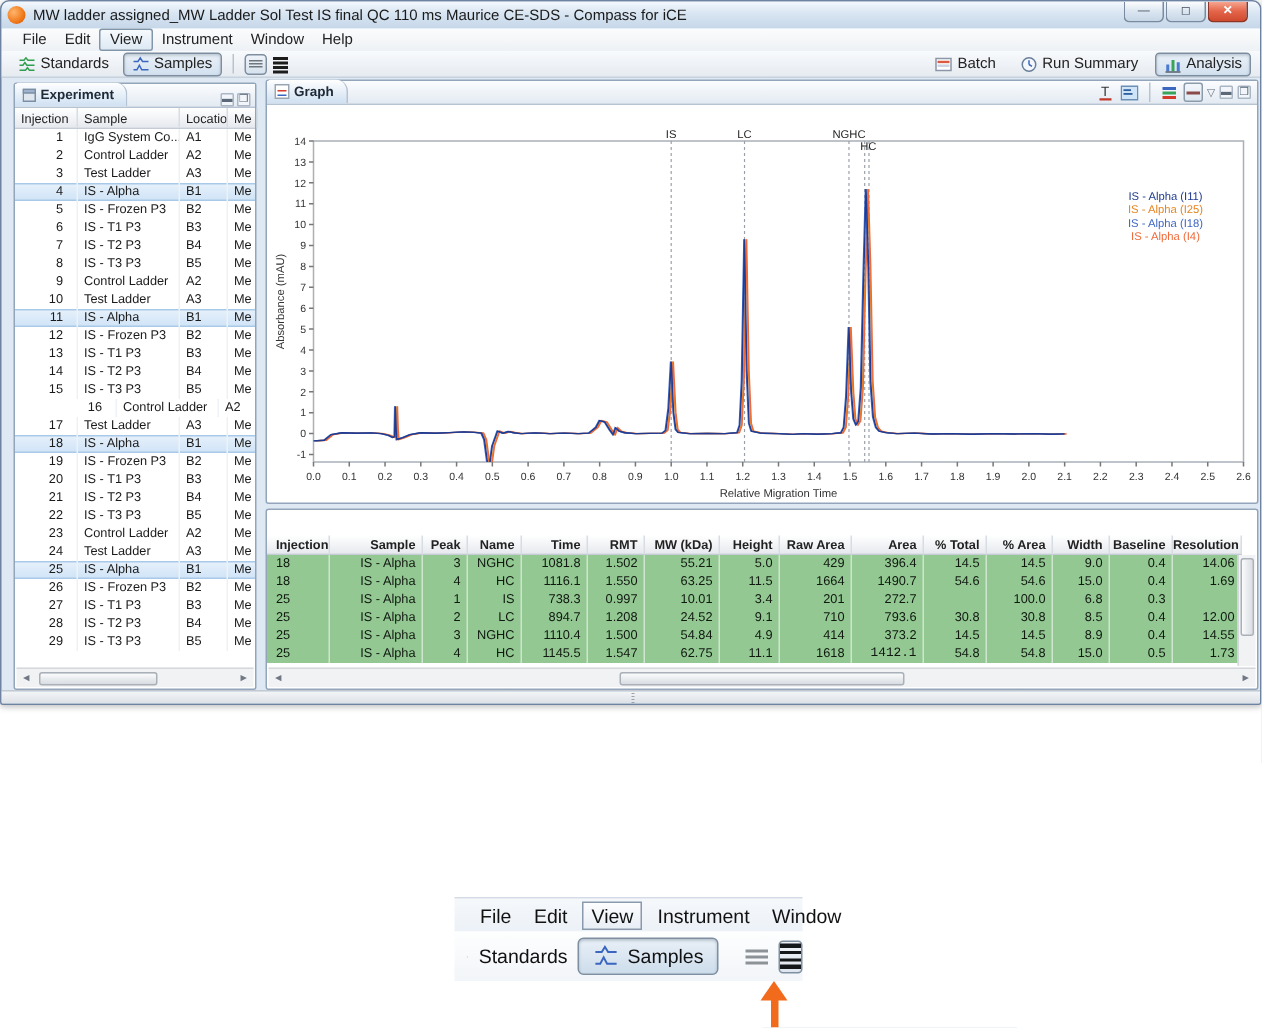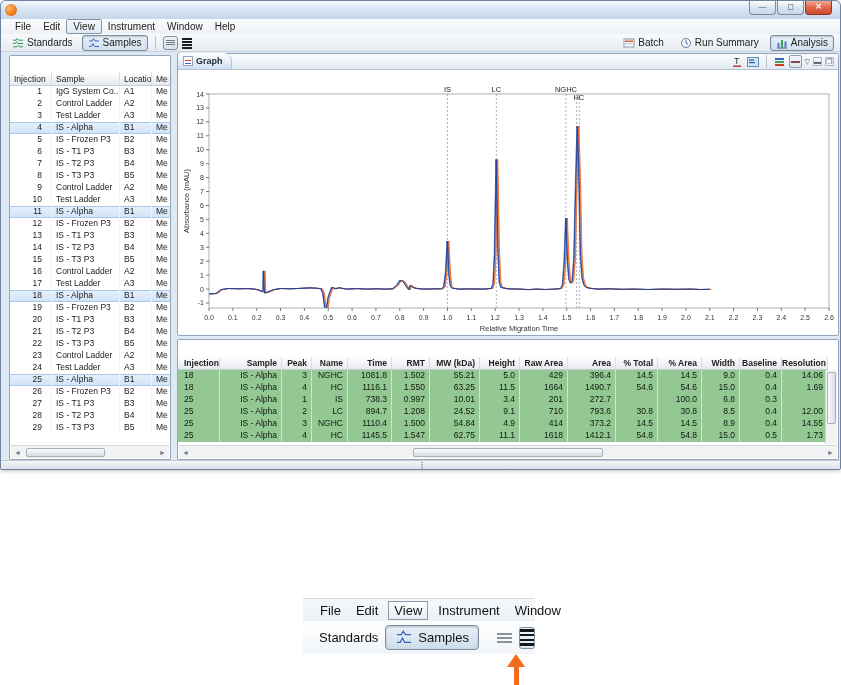--- a/index.html
+++ b/index.html
@@ -128,20 +128,21 @@
 </style>
 </head>
 <body>
 
 <div class="page">
 
   <div class="app-window">
 
     <div class="titlebar">
       <span class="app-icon"></span>
+      <span class="title-text">MW ladder assigned_MW Ladder Sol Test IS final QC 110 ms Maurice CE-SDS - Compass for iCE</span>
       <div class="win-controls">
         <div class="win-btn">—</div>
         <div class="win-btn">◻</div>
         <div class="win-btn close">✕</div>
       </div>
     </div>
 
     <div class="menubar" id="menubar">
         <span class="menu-item">File</span>
         <span class="menu-item">Edit</span>
@@ -205,20 +206,33 @@
             <rect x="5" y="3" width="2" height="7.5" fill="#3aa35a"></rect>
             <rect x="8.5" y="4.5" width="2" height="6" fill="#4a7bd0"></rect>
             <path d="M1 11 h10" stroke="#55606d"></path>
           </svg>
           <span>Analysis</span>
         </div>
       </div>
     </div>
 
     <div class="panel" style="left:8px; top:54px; width:162px; height:405px;">
+      <div class="ptab-row">
+        <div class="ptab active">
+          <svg width="9" height="9" viewBox="0 0 9 9">
+            <rect x="0.5" y="0.5" width="8" height="8" fill="#dfe6ee" stroke="#7c8ea5"></rect>
+            <rect x="0.5" y="0.5" width="8" height="2.5" fill="#9fb4cc" stroke="#7c8ea5"></rect>
+          </svg>
+          <span>Experiment</span>
+        </div>
+        <div class="panel-btns">
+          <div class="pbtn">▬</div>
+          <div class="pbtn">❒</div>
+        </div>
+      </div>
       <div class="exp-header" id="exp-header">
           <div style="width: 42px; flex: 0 0 auto;">Injection</div>
           <div style="width: 68px; flex: 0 0 auto;">Sample</div>
           <div style="width: 32px; flex: 0 0 auto;">Location</div>
           <div style="width: 20px; flex: 0 0 auto;">Me</div>
         </div>
       <div class="exp-body" id="exp-body">
           <div class="exp-row">
             <div class="c-inj" style="width: 42px; flex: 0 0 auto;">1</div>
             <div style="width: 68px; flex: 0 0 auto;">IgG System Co...</div>
@@ -303,21 +317,21 @@
             <div style="width: 32px; flex: 0 0 auto;">B4</div>
             <div style="width: 20px; flex: 0 0 auto;">Me</div>
           </div>
           <div class="exp-row">
             <div class="c-inj" style="width: 42px; flex: 0 0 auto;">15</div>
             <div style="width: 68px; flex: 0 0 auto;">IS - T3 P3</div>
             <div style="width: 32px; flex: 0 0 auto;">B5</div>
             <div style="width: 20px; flex: 0 0 auto;">Me</div>
           </div>
           <div class="exp-row">
-            <div class="c-inj" style="width: 42px; flex: 0 0 auto;">16</div>
+            <div class="c-inj" style="width: 55px; flex: 0 0 auto; margin-left: 13px;">16</div>
             <div style="width: 68px; flex: 0 0 auto;">Control Ladder</div>
             <div style="width: 32px; flex: 0 0 auto;">A2</div>
             <div style="width: 20px; flex: 0 0 auto;">Me</div>
           </div>
           <div class="exp-row">
             <div class="c-inj" style="width: 42px; flex: 0 0 auto;">17</div>
             <div style="width: 68px; flex: 0 0 auto;">Test Ladder</div>
             <div style="width: 32px; flex: 0 0 auto;">A3</div>
             <div style="width: 20px; flex: 0 0 auto;">Me</div>
           </div>
@@ -546,20 +560,26 @@
           <text x="627.1538461538464" y="235" font-size="7" fill="#333" text-anchor="middle">2.5</text>
           <line x1="651.0000000000002" y1="223" x2="651.0000000000002" y2="226" stroke="#777"></line>
           <text x="651.0000000000002" y="235" font-size="7" fill="#333" text-anchor="middle">2.6</text>
           <text x="341" y="246" font-size="7.5" fill="#333" text-anchor="middle">Relative Migration Time</text>
           <text x="11" y="116" font-size="7.5" fill="#333" text-anchor="middle" transform="rotate(-90 11 116)">Absorbance (mAU)</text>
           <polyline points="32.0,208.9 39.1,208.5 43.9,204.7 51.0,203.5 60.6,203.8 70.1,203.6 77.3,204.1 82.0,205.2 84.9,206.6 86.1,206.1 86.6,185.9 87.0,201.3 87.5,208.0 91.6,206.8 96.3,204.7 103.5,203.5 113.0,203.8 122.6,203.4 132.1,202.9 139.3,203.2 144.0,203.8 145.9,208.2 148.3,226.3 149.3,226.3 151.2,212.4 154.8,202.4 158.3,203.8 161.9,202.7 165.5,203.5 170.3,204.1 179.8,203.6 189.3,204.1 198.9,203.8 208.4,204.1 215.6,203.8 220.3,199.9 222.7,195.4 226.3,196.4 229.9,202.0 231.8,204.7 233.5,200.2 235.8,202.4 239.4,203.5 246.6,204.1 256.1,203.9 264.5,203.8 266.8,202.0 268.7,187.3 270.4,156.0 272.1,190.1 273.5,201.3 275.2,203.2 282.3,204.1 294.3,203.9 306.2,204.1 314.5,203.4 316.2,198.5 317.6,169.2 319.3,74.5 321.0,162.3 322.4,197.1 324.1,202.4 330.0,203.8 342.0,204.1 351.5,204.6 358.6,204.1 368.2,204.5 377.7,204.1 383.7,203.5 385.6,199.9 387.3,179.0 388.9,133.0 390.6,176.2 392.0,194.3 393.7,198.2 395.4,195.7 397.0,173.4 398.7,99.6 400.4,41.0 402.0,92.6 403.5,169.2 405.1,192.9 407.1,199.9 409.2,202.4 413.5,203.4 420.6,204.1 432.6,203.8 444.5,204.3 456.4,204.1 470.7,204.5 485.0,204.1 499.3,204.3 513.6,204.1 523.2,204.5 532.7,204.3" fill="none" stroke="#e8831f" stroke-width="0.9" clip-path="url(#plotclip)"></polyline>
           <polyline points="32.4,208.9 39.6,208.5 44.4,204.7 51.5,203.5 61.0,203.8 70.6,203.6 77.7,204.1 82.5,205.2 85.4,206.6 86.6,206.1 87.0,185.9 87.5,201.3 88.0,208.0 92.0,206.8 96.8,204.7 104.0,203.5 113.5,203.8 123.0,203.4 132.6,202.9 139.7,203.2 144.5,203.8 146.4,208.2 148.8,226.3 149.8,226.3 151.7,212.4 155.2,202.4 158.8,203.8 162.4,202.7 166.0,203.5 170.7,204.1 180.3,203.6 189.8,204.1 199.4,203.8 208.9,204.1 216.0,203.8 220.8,199.9 223.2,195.4 226.8,196.4 230.4,202.0 232.3,204.7 233.9,200.2 236.3,202.4 239.9,203.5 247.0,204.1 256.6,203.9 264.9,203.8 267.3,202.0 269.2,187.3 270.9,156.0 272.6,190.1 274.0,201.3 275.7,203.2 282.8,204.1 294.7,203.9 306.7,204.1 315.0,203.4 316.7,198.5 318.1,169.2 319.8,74.5 321.4,162.3 322.9,197.1 324.5,202.4 330.5,203.8 342.4,204.1 352.0,204.6 359.1,204.1 368.7,204.5 378.2,204.1 384.2,203.5 386.1,199.9 387.7,179.0 389.4,133.0 391.1,176.2 392.5,194.3 394.2,198.2 395.8,195.7 397.5,173.4 399.2,99.6 400.9,41.0 402.5,92.6 404.0,169.2 405.6,192.9 407.5,199.9 409.7,202.4 414.0,203.4 421.1,204.1 433.0,203.8 445.0,204.3 456.9,204.1 471.2,204.5 485.5,204.1 499.8,204.3 514.1,204.1 523.7,204.5 533.2,204.3" fill="none" stroke="#ef6a3a" stroke-width="0.9" clip-path="url(#plotclip)"></polyline>
           <polyline points="30.5,208.9 37.7,208.5 42.4,204.7 49.6,203.5 59.1,203.8 68.7,203.6 75.8,204.1 80.6,205.2 83.5,206.6 84.7,206.1 85.1,185.9 85.6,201.3 86.1,208.0 90.1,206.8 94.9,204.7 102.1,203.5 111.6,203.8 121.1,203.4 130.7,202.9 137.8,203.2 142.6,203.8 144.5,208.2 146.9,226.3 147.8,226.3 149.8,212.4 153.3,202.4 156.9,203.8 160.5,202.7 164.1,203.5 168.8,204.1 178.4,203.6 187.9,204.1 197.4,203.8 207.0,204.1 214.1,203.8 218.9,199.9 221.3,195.4 224.9,196.4 228.4,202.0 230.4,204.7 232.0,200.2 234.4,202.4 238.0,203.5 245.1,204.1 254.7,203.9 263.0,203.8 265.4,202.0 267.3,187.3 269.0,156.0 270.7,190.1 272.1,201.3 273.8,203.2 280.9,204.1 292.8,203.9 304.8,204.1 313.1,203.4 314.8,198.5 316.2,169.2 317.9,74.5 319.5,162.3 321.0,197.1 322.6,202.4 328.6,203.8 340.5,204.1 350.1,204.6 357.2,204.1 366.8,204.5 376.3,204.1 382.3,203.5 384.2,199.9 385.8,179.0 387.5,133.0 389.2,176.2 390.6,194.3 392.3,198.2 393.9,195.7 395.6,173.4 397.3,99.6 398.9,41.0 400.6,92.6 402.0,169.2 403.7,192.9 405.6,199.9 407.8,202.4 412.1,203.4 419.2,204.1 431.1,203.8 443.1,204.3 455.0,204.1 469.3,204.5 483.6,204.1 497.9,204.3 512.2,204.1 521.8,204.5 531.3,204.3" fill="none" stroke="#3d66c4" stroke-width="0.9" clip-path="url(#plotclip)"></polyline>
           <polyline points="31.0,208.9 38.2,208.5 42.9,204.7 50.1,203.5 59.6,203.8 69.2,203.6 76.3,204.1 81.1,205.2 83.9,206.6 85.1,206.1 85.6,185.9 86.1,201.3 86.6,208.0 90.6,206.8 95.4,204.7 102.5,203.5 112.1,203.8 121.6,203.4 131.2,202.9 138.3,203.2 143.1,203.8 145.0,208.2 147.4,226.3 148.3,226.3 150.2,212.4 153.8,202.4 157.4,203.8 161.0,202.7 164.5,203.5 169.3,204.1 178.8,203.6 188.4,204.1 197.9,203.8 207.5,204.1 214.6,203.8 219.4,199.9 221.8,195.4 225.3,196.4 228.9,202.0 230.8,204.7 232.5,200.2 234.9,202.4 238.5,203.5 245.6,204.1 255.2,203.9 263.5,203.8 265.9,202.0 267.8,187.3 269.5,156.0 271.1,190.1 272.6,201.3 274.2,203.2 281.4,204.1 293.3,203.9 305.2,204.1 313.6,203.4 315.2,198.5 316.7,169.2 318.3,74.5 320.0,162.3 321.4,197.1 323.1,202.4 329.1,203.8 341.0,204.1 350.5,204.6 357.7,204.1 367.2,204.5 376.8,204.1 382.7,203.5 384.6,199.9 386.3,179.0 388.0,133.0 389.6,176.2 391.1,194.3 392.7,198.2 394.4,195.7 396.1,173.4 397.8,99.6 399.4,41.0 401.1,92.6 402.5,169.2 404.2,192.9 406.1,199.9 408.2,202.4 412.5,203.4 419.7,204.1 431.6,203.8 443.5,204.3 455.5,204.1 469.8,204.5 484.1,204.1 498.4,204.3 512.7,204.1 522.2,204.5 531.8,204.3" fill="none" stroke="#1f3a8f" stroke-width="0.9" clip-path="url(#plotclip)"></polyline>
         </svg>
+      <div class="legend" id="legend" style="left:556px; top:72px;">
+          <div style="color: rgb(31, 58, 143);">IS - Alpha (I11)</div>
+          <div style="color: rgb(232, 131, 31);">IS - Alpha (I25)</div>
+          <div style="color: rgb(61, 102, 196);">IS - Alpha (I18)</div>
+          <div style="color: rgb(239, 106, 58);">IS - Alpha (I4)</div>
+        </div>
     </div>
 
     <div class="panel" style="left:176px; top:338px; width:662px; height:121px;">
       <div class="peaks-header" id="peaks-header">
           <div class="c-first" style="width: 42px; flex: 0 0 auto; text-align: left; padding-left: 6px;">Injection</div>
           <div style="width: 62px; flex: 0 0 auto;">Sample</div>
           <div style="width: 30px; flex: 0 0 auto;">Peak</div>
           <div style="width: 36px; flex: 0 0 auto;">Name</div>
           <div style="width: 44px; flex: 0 0 auto;">Time</div>
           <div style="width: 38px; flex: 0 0 auto;">RMT</div>
@@ -662,21 +682,21 @@
           <div class="peak-row">
             <div class="c-first" style="width: 42px; flex: 0 0 auto;">25</div>
             <div style="width: 62px; flex: 0 0 auto;">IS - Alpha</div>
             <div style="width: 30px; flex: 0 0 auto;">4</div>
             <div style="width: 36px; flex: 0 0 auto;">HC</div>
             <div style="width: 44px; flex: 0 0 auto;">1145.5</div>
             <div style="width: 38px; flex: 0 0 auto;">1.547</div>
             <div style="width: 50px; flex: 0 0 auto;">62.75</div>
             <div style="width: 40px; flex: 0 0 auto;">11.1</div>
             <div style="width: 48px; flex: 0 0 auto;">1618</div>
-            <div style="width: 48px; flex: 0 0 auto;">1412.1</div>
+            <div style="width: 48px; flex: 0 0 auto; font-family: Liberation Mono, monospace;">1412.1</div>
             <div style="width: 42px; flex: 0 0 auto;">54.8</div>
             <div style="width: 44px; flex: 0 0 auto;">54.8</div>
             <div style="width: 38px; flex: 0 0 auto;">15.0</div>
             <div style="width: 42px; flex: 0 0 auto;">0.5</div>
             <div style="width: 46px; flex: 0 0 auto;">1.73</div>
           </div>
         </div>
       <div class="vscroll" style="top:30px; bottom:15px;">
         <div class="vs-thumb" style="top:2px; height:70%;"></div>
       </div>

